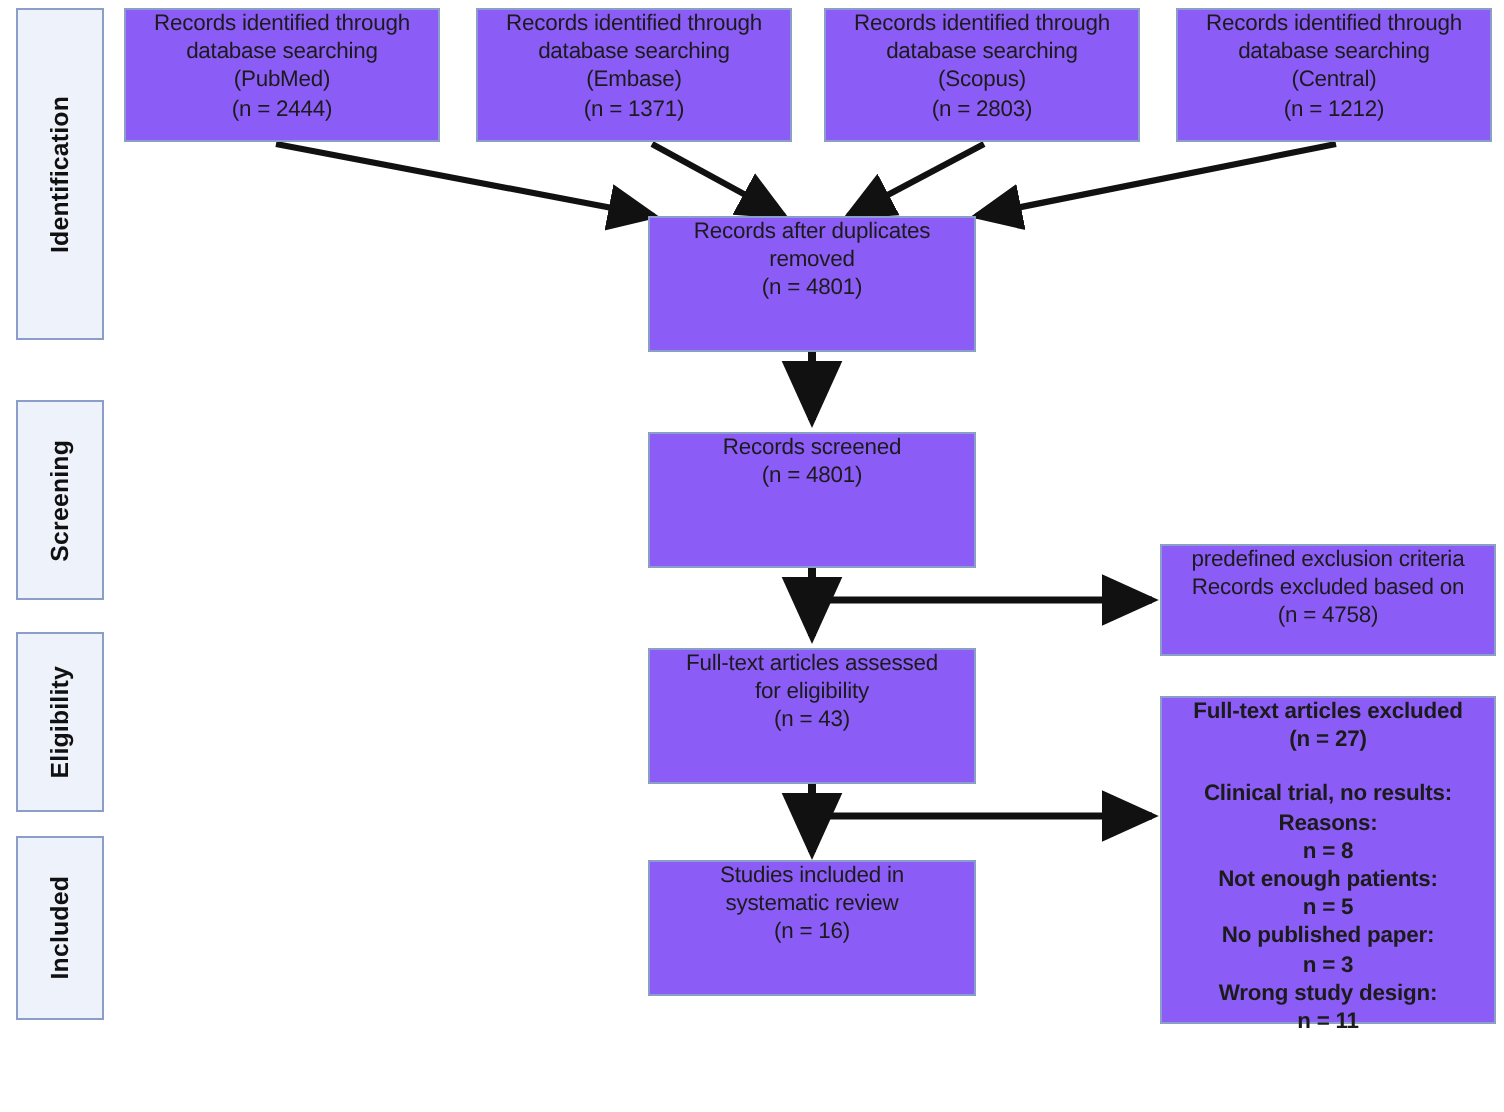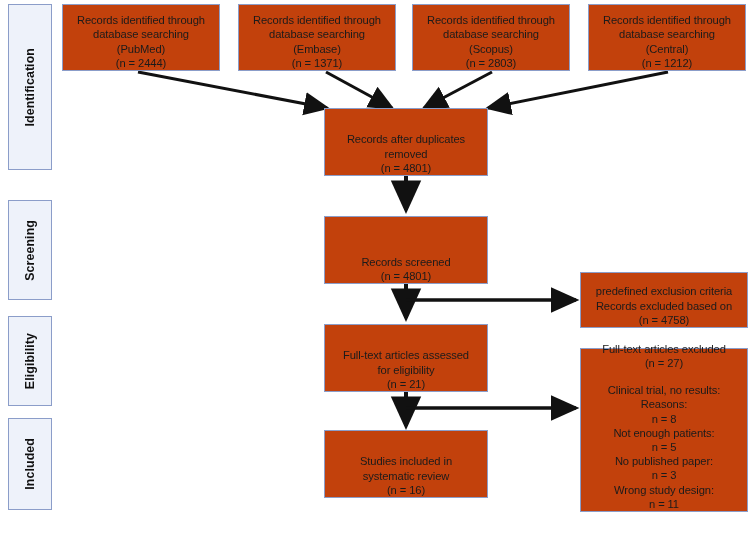--- a/index.html
+++ b/index.html
@@ -23,25 +23,25 @@
     position: absolute;
     left: 0;
     top: 0;
     width: 752px;
     height: 556px;
     pointer-events: none;
   }
   .node {
     position: absolute;
     box-sizing: border-box;
-    background: #c2410c;
+    background: #8b5cf6;
     border: 1.5px solid #8b9dc9;
     color: #1b1b1b;
     display: flex;
-    align-items: flex-end;
+    align-items: flex-start;
     justify-content: center;
     text-align: center;
     font-size: 11.2px;
     line-height: 14.2px;
     letter-spacing: -0.1px;
     z-index: 2;
   }
   .node .lines {
     width: 100%;
     padding: 0 4px;
@@ -164,41 +164,41 @@
     <div class="lines">
       <span>Records screened</span>
       <span>(n = 4801)</span>
     </div>
   </div>
 
   <div class="node" style="left:324px; top:324px; width:164px; height:68px;">
     <div class="lines">
       <span>Full-text articles assessed</span>
       <span>for eligibility</span>
-      <span>(n = 21)</span>
+      <span>(n = 43)</span>
     </div>
   </div>
 
   <div class="node" style="left:324px; top:430px; width:164px; height:68px;">
     <div class="lines">
       <span>Studies included in</span>
       <span>systematic review</span>
       <span>(n = 16)</span>
     </div>
   </div>
 
   <div class="node" style="left:580px; top:272px; width:168px; height:56px;">
     <div class="lines">
       <span>predefined exclusion criteria</span>
       <span>Records excluded based on</span>
       <span>(n = 4758)</span>
     </div>
   </div>
 
-  <div class="node" style="left:580px; top:348px; width:168px; height:164px;">
+  <div class="node" style="left:580px; top:348px; width:168px; height:164px;font-weight:bold;">
     <div class="lines">
       <span>Full-text articles excluded</span>
       <span>(n = 27)</span>
       <span class="gap"></span>
       <span>Clinical trial, no results:</span>
       <span>Reasons:</span>
       <span>n = 8</span>
       <span>Not enough patients:</span>
       <span>n = 5</span>
       <span>No published paper:</span>

